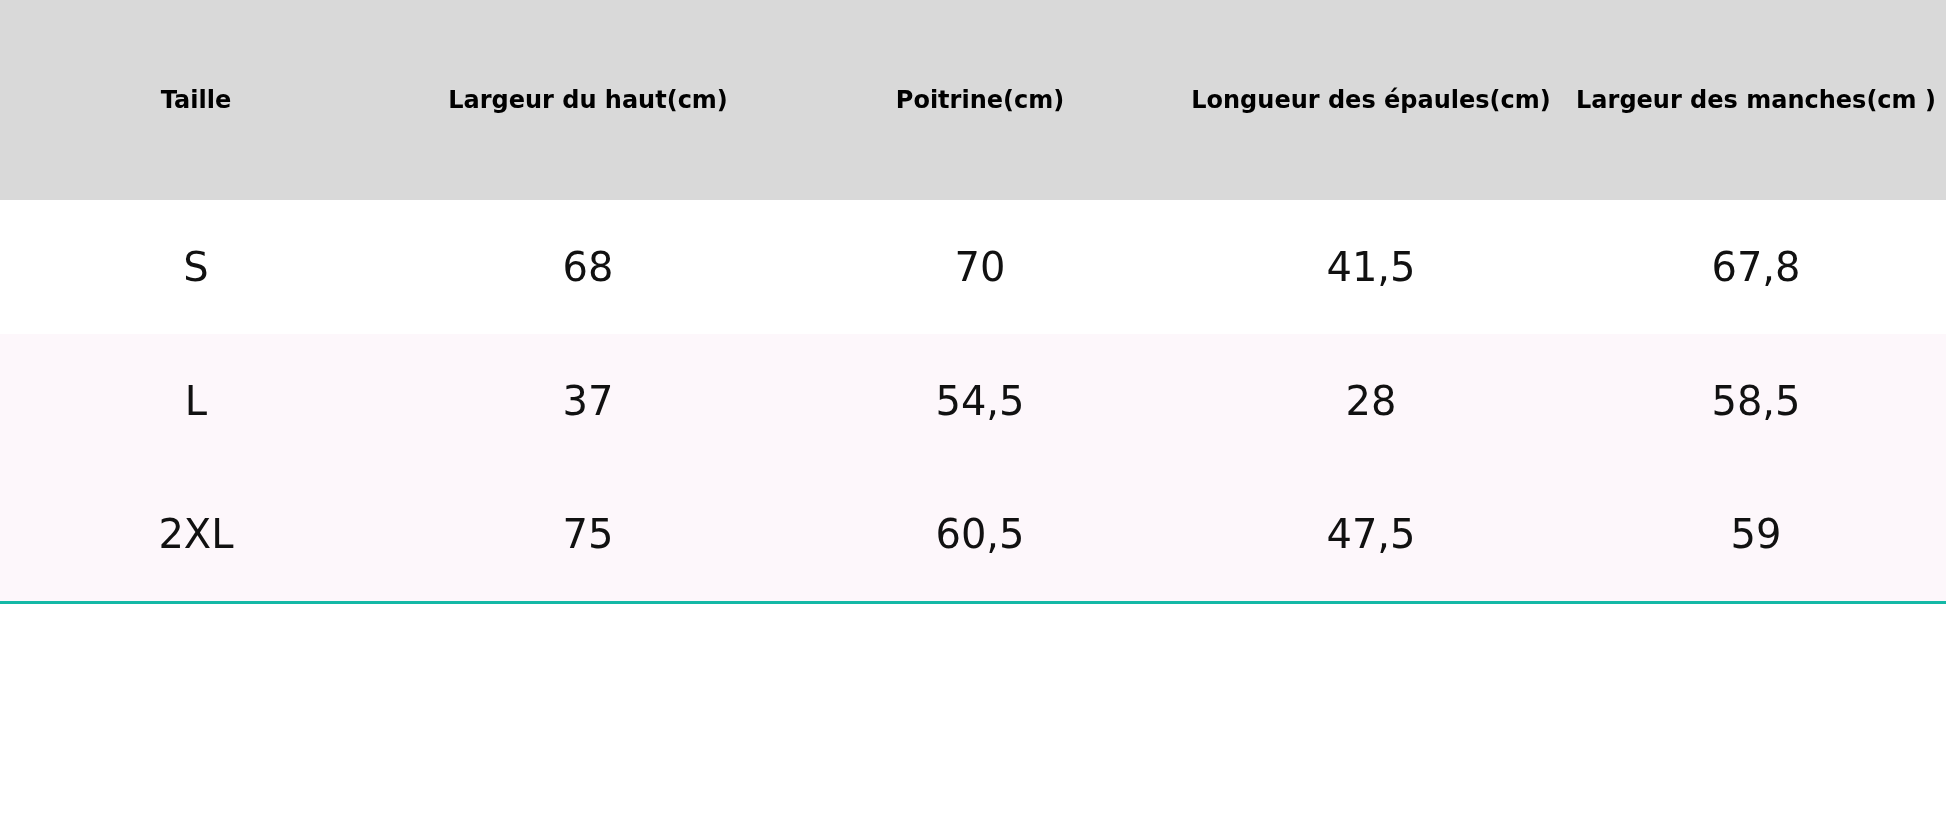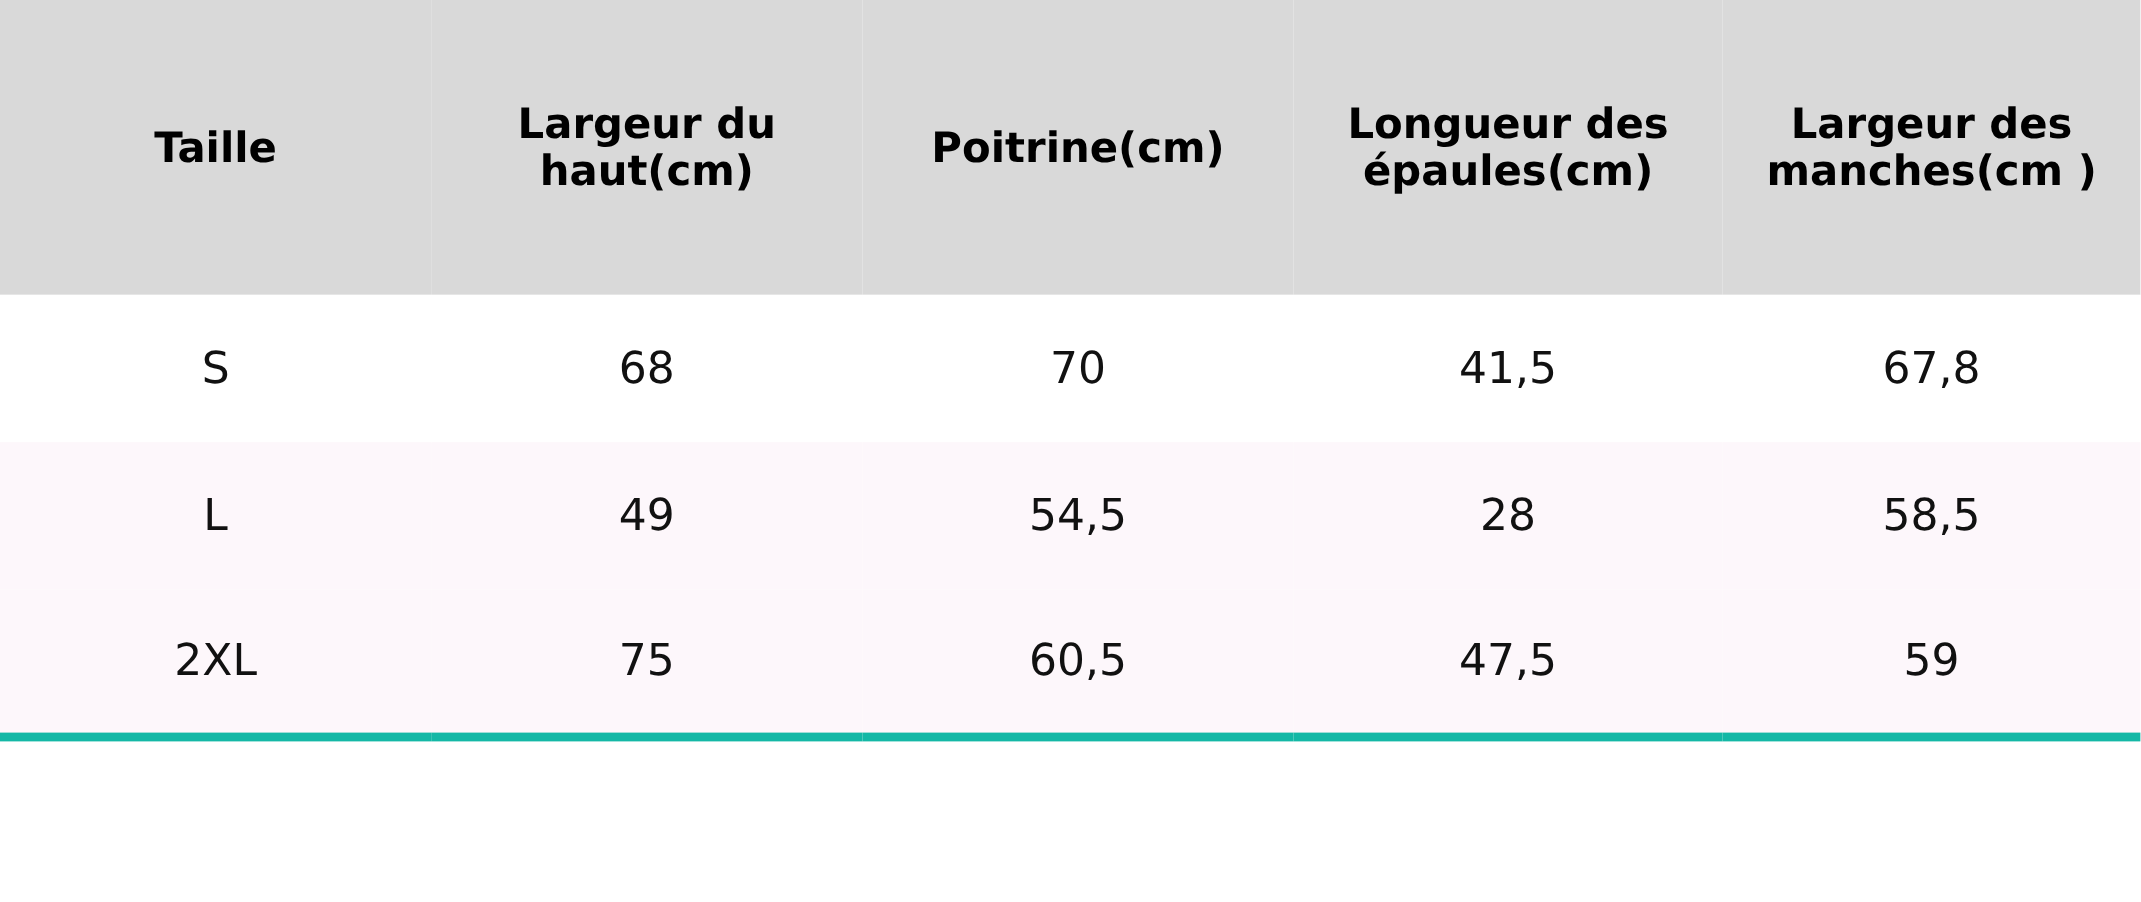--- a/index.html
+++ b/index.html
@@ -25,27 +25,27 @@
     border-collapse: collapse;
     width: 1946px;
     table-layout: fixed;
   }
 
   table.size-table thead tr {
     background: #d9d9d9;
   }
 
   table.size-table thead th {
-    font-size: 38px;
+    font-size: 24px;
     font-weight: bold;
     color: #000000;
     text-align: center;
     vertical-align: middle;
     padding: 10px 6px;
-    height: 268px;
+    height: 200px;
     box-sizing: border-box;
     line-height: 1.12;
     word-wrap: break-word;
     overflow-wrap: break-word;
   }
 
   table.size-table tbody td {
     font-size: 40px;
     font-weight: normal;
     color: #111111;
@@ -53,21 +53,21 @@
     vertical-align: middle;
     height: 134px;
     box-sizing: border-box;
     padding: 4px 6px;
   }
 
   tbody tr.row-odd { background: #ffffff; }
   tbody tr.row-even { background: #fdf7fb; }
 
   tbody tr:last-child td {
-    border-bottom: 8px solid #14b8a6;
+    border-bottom: 3px solid #14b8a6;
   }
 
   
   col.c0 { width: 392px; }
   col.c1 { width: 392px; }
   col.c2 { width: 392px; }
   col.c3 { width: 390px; }
   col.c4 { width: 380px; }
 </style>
 </head>
@@ -94,21 +94,21 @@
     <tbody>
       <tr class="row-odd">
         <td>S</td>
         <td>68</td>
         <td>70</td>
         <td>41,5</td>
         <td>67,8</td>
       </tr>
       <tr class="row-even">
         <td>L</td>
-        <td>49</td>
+        <td>37</td>
         <td>54,5</td>
         <td>28</td>
         <td>58,5</td>
       </tr>
       <tr class="row-even">
         <td>2XL</td>
         <td>75</td>
         <td>60,5</td>
         <td>47,5</td>
         <td>59</td>

